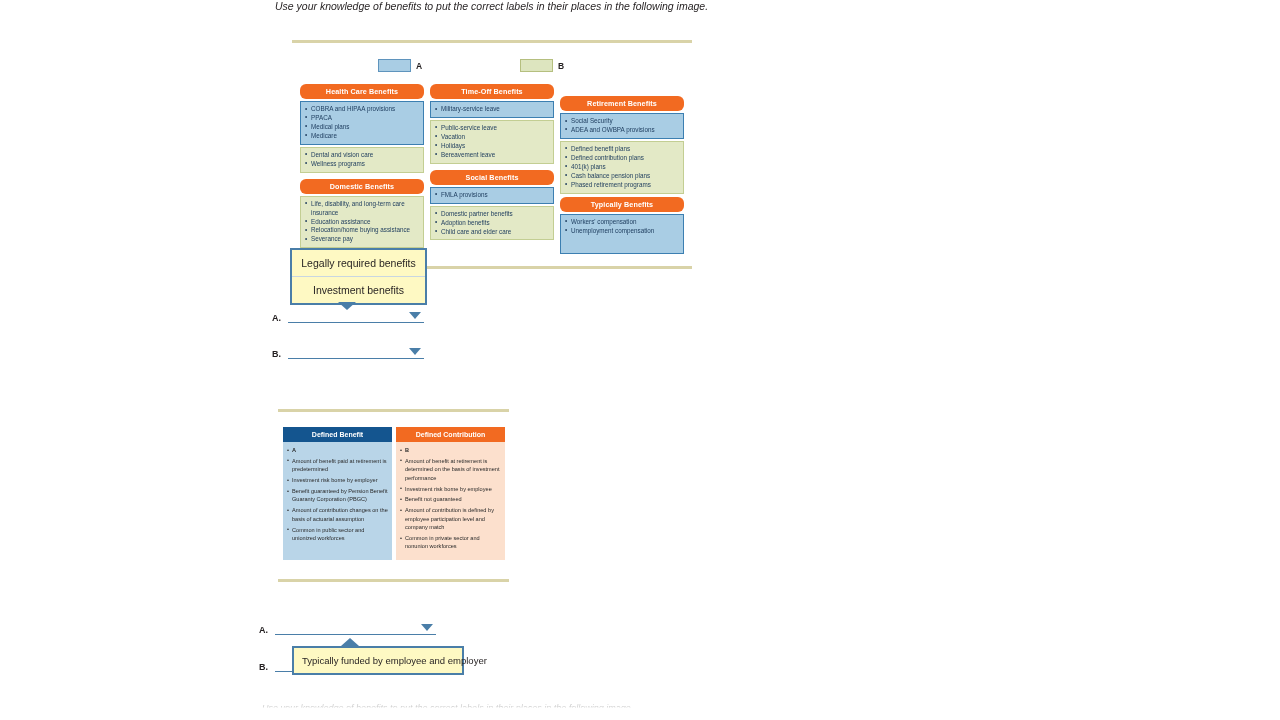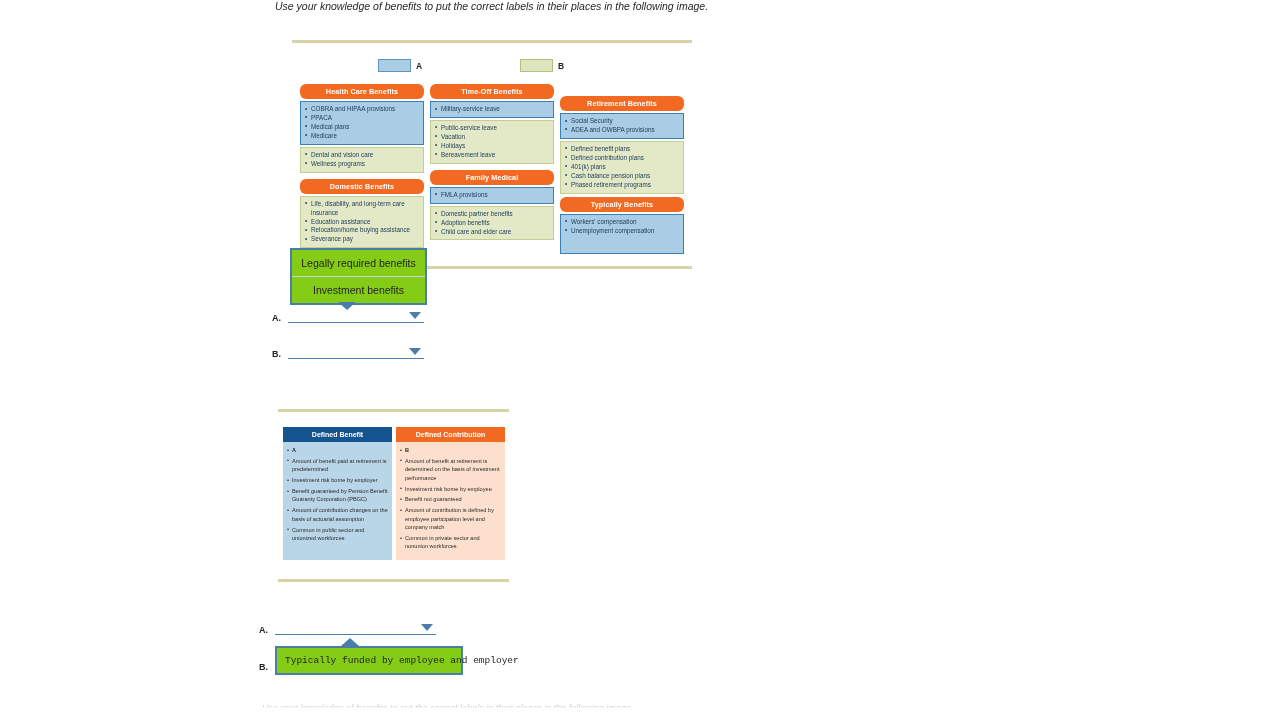--- a/index.html
+++ b/index.html
@@ -139,36 +139,36 @@
   #answer-1b { left: 272px; top: 344px; }
   #answer-1b .answer-field { width: 136px; }
   #answer-2a { left: 259px; top: 620px; }
   #answer-2a .answer-field { width: 161px; }
   #answer-2b { left: 259px; top: 657px; }
   #answer-2b .answer-field { width: 161px; }
 
   
   .dropdown-menu {
     position: absolute;
-    background: #84cc16;
+    background: #fef9c3;
     border: 2px solid #4a7ea8;
     z-index: 40;
   }
   .dropdown-option {
     font-size: 10.5px;
     color: #231f20;
     padding: 7px 9px;
     text-align: center;
     white-space: nowrap;
   }
   .dropdown-option + .dropdown-option { border-top: 1px solid #c8d6e2; }
 
   #dropdown-1 { left: 290px; top: 248px; width: 137px; }
   #dropdown-1 .dropdown-option { text-align: center; }
-  #dropdown-2 { left: 275px; top: 646px; width: 188px; font-family: Liberation Mono, monospace; }
+  #dropdown-2 { left: 292px; top: 646px; width: 172px; }
   #dropdown-2 .dropdown-option { text-align: left; font-size: 9.5px; padding: 7px 8px; }
 
   
   .dd-tail { position: absolute; width: 0; height: 0; z-index: 41; }
   .dd-tail.down {
     border-left: 9px solid transparent;
     border-right: 9px solid transparent;
     border-top: 8px solid #4a7ea8;
   }
   .dd-tail.up {
@@ -247,21 +247,21 @@
       </div>
       <div class="benefit-box green">
         <ul>
           <li>Public-service leave</li>
           <li>Vacation</li>
           <li>Holidays</li>
           <li>Bereavement leave</li>
         </ul>
       </div>
       <div class="spacer-md"></div>
-      <div class="cat-header">Family Medical</div>
+      <div class="cat-header">Social Benefits</div>
       <div class="benefit-box blue">
         <ul>
           <li>FMLA provisions</li>
         </ul>
       </div>
       <div class="benefit-box green">
         <ul>
           <li>Domestic partner benefits</li>
           <li>Adoption benefits</li>
           <li>Child care and elder care</li>

